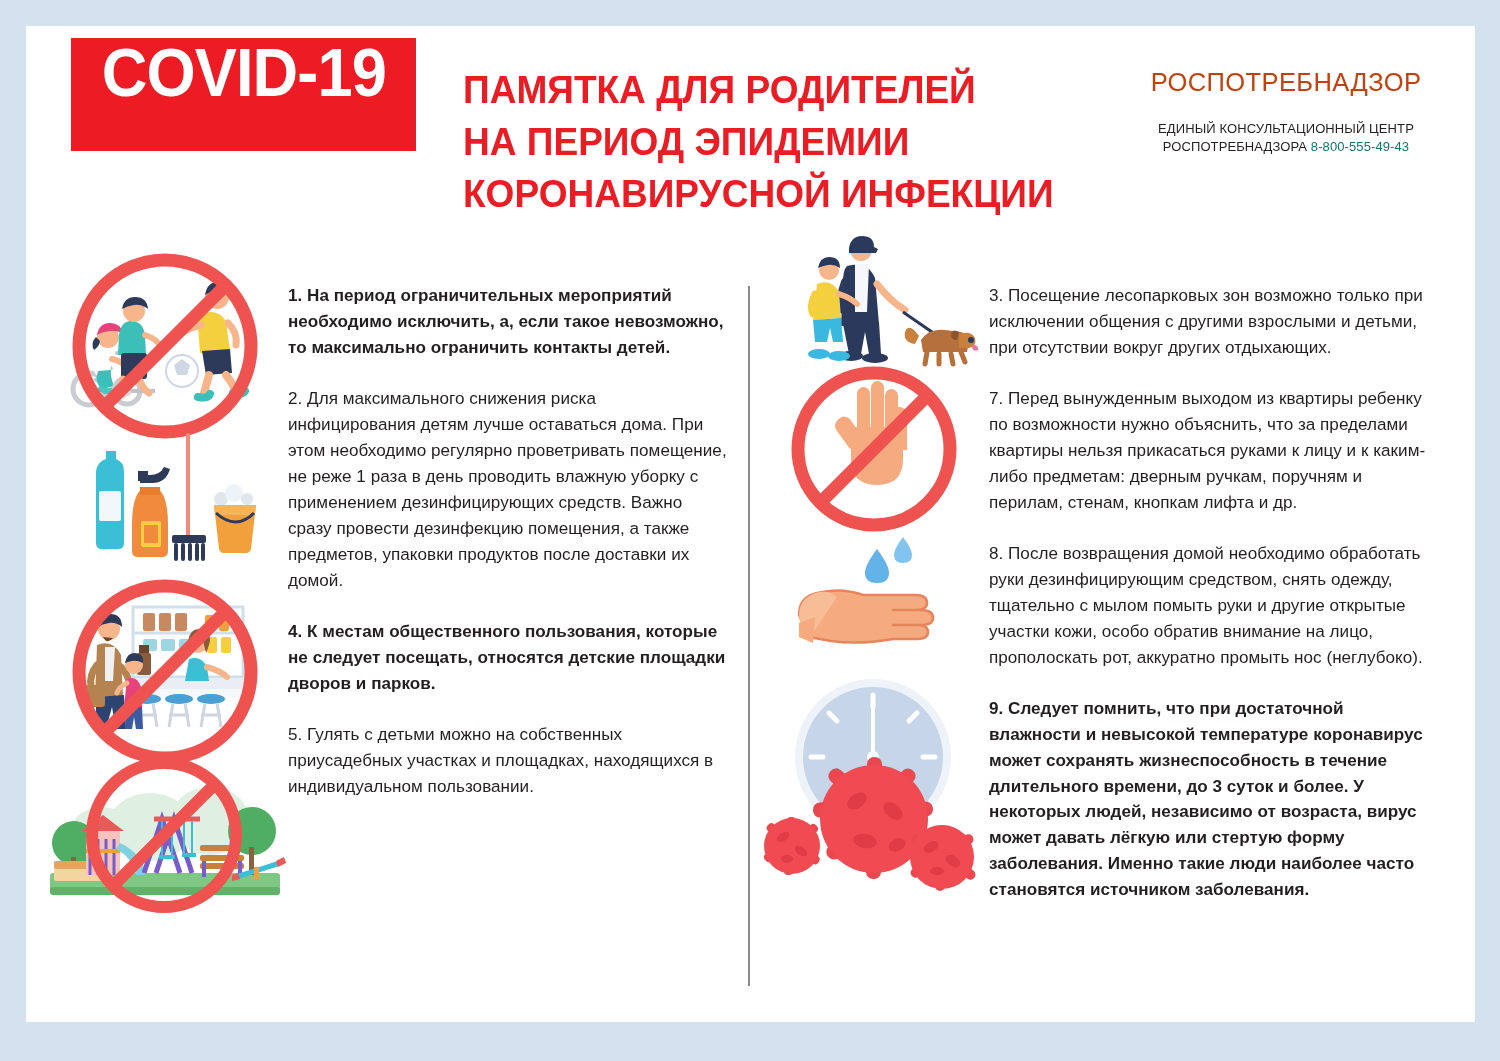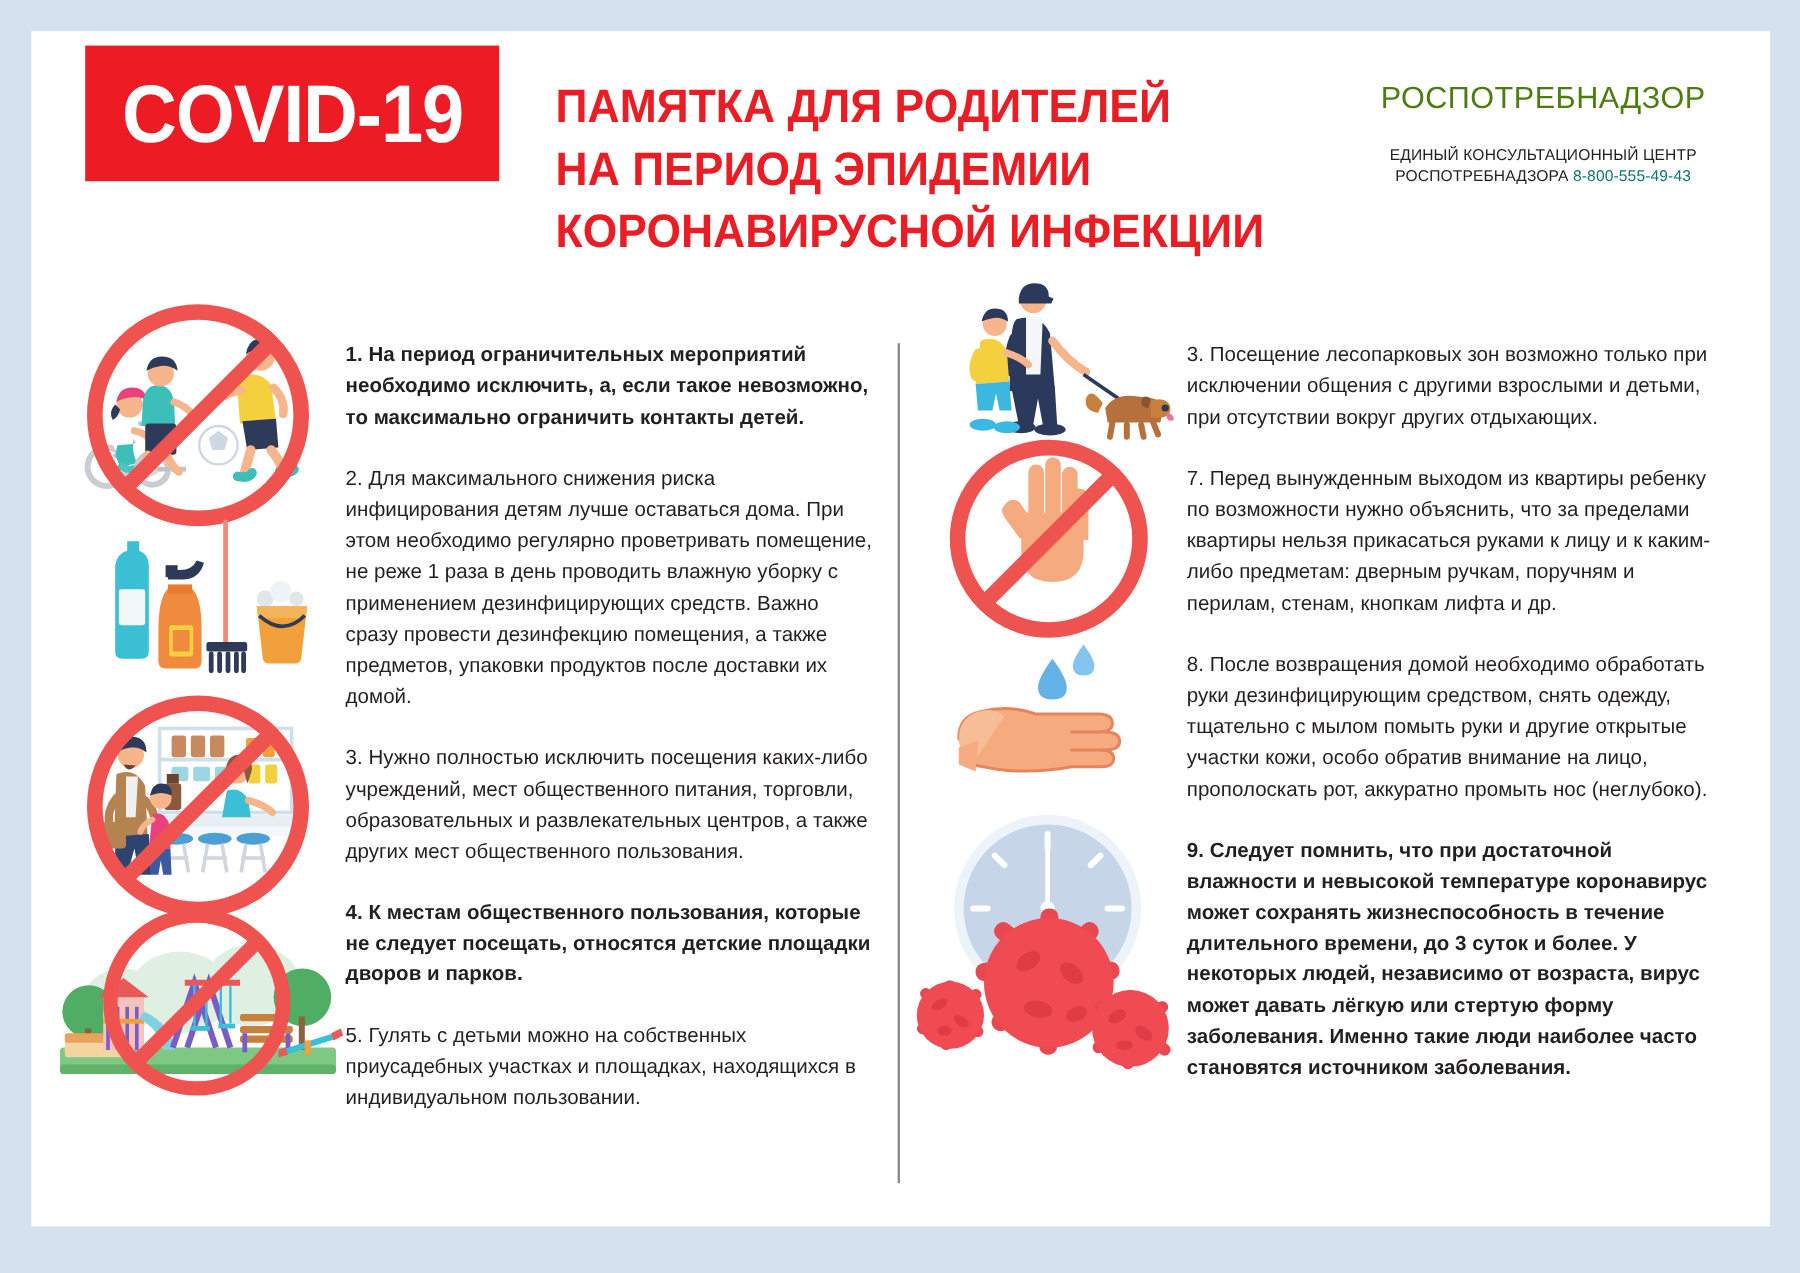--- a/index.html
+++ b/index.html
@@ -28,21 +28,21 @@
   }
 
   .covid-badge {
     position: absolute;
     left: 45px;
     top: 12px;
     width: 345px;
     height: 113px;
     background: #ed1c24;
     display: flex;
-    align-items: center;
+    align-items: flex-start;
     justify-content: center;
   }
   .covid-badge-text {
     color: #ffffff;
     font-size: 68px;
     font-weight: bold;
     letter-spacing: -1px;
     transform: scaleX(0.93);
     font-family: "Liberation Sans", sans-serif;
     line-height: 1;
@@ -67,21 +67,21 @@
 
   .rpn-block {
     position: absolute;
     left: 1105px;
     top: 42px;
     width: 310px;
     text-align: center;
   }
   .rpn-title {
     font-size: 25.5px;
-    color: #4d7c0f;
+    color: #c2410c;
     letter-spacing: 0.4px;
     font-weight: normal;
     white-space: nowrap;
   }
   .rpn-sub {
     margin-top: 23px;
     font-size: 13px;
     color: #231f20;
     line-height: 1.38;
     letter-spacing: 0.1px;
@@ -409,21 +409,20 @@
             <circle cx="124" cy="78" r="72" fill="none" stroke="#ef5350" stroke-width="12"></circle>
             <line x1="73" y1="129" x2="175" y2="27" stroke="#ef5350" stroke-width="12"></line>
           </svg>
         </div>
 
       </div>
 
       <div class="text-stack">
         <p class="para bold">1. На период ограничительных мероприятий необходимо исключить, а, если такое невозможно, то максимально ограничить контакты детей.</p>
         <p class="para">2.  Для максимального снижения риска инфицирования детям лучше оставаться дома. При этом необходимо регулярно проветривать помещение, не реже 1 раза в день проводить влажную уборку с применением дезинфицирующих средств. Важно сразу провести дезинфекцию помещения, а также предметов, упаковки продуктов после доставки их домой.</p>
-        <p class="para">3. Нужно полностью исключить посещения каких-либо учреждений, мест общественного питания, торговли, образовательных и развлекательных центров, а также других мест общественного пользования.</p>
         <p class="para bold">4. К местам общественного пользования, которые не следует посещать, относятся детские площадки дворов и парков.</p>
         <p class="para">5. Гулять с детьми можно на собственных приусадебных участках и площадках, находящихся в индивидуальном пользовании.</p>
       </div>
     </div>
 
     <div class="col col-right">
 
       <div class="illustrations">
 
         <div class="illus" style="top:-5px;left:20px;width:190px;height:130px;">

